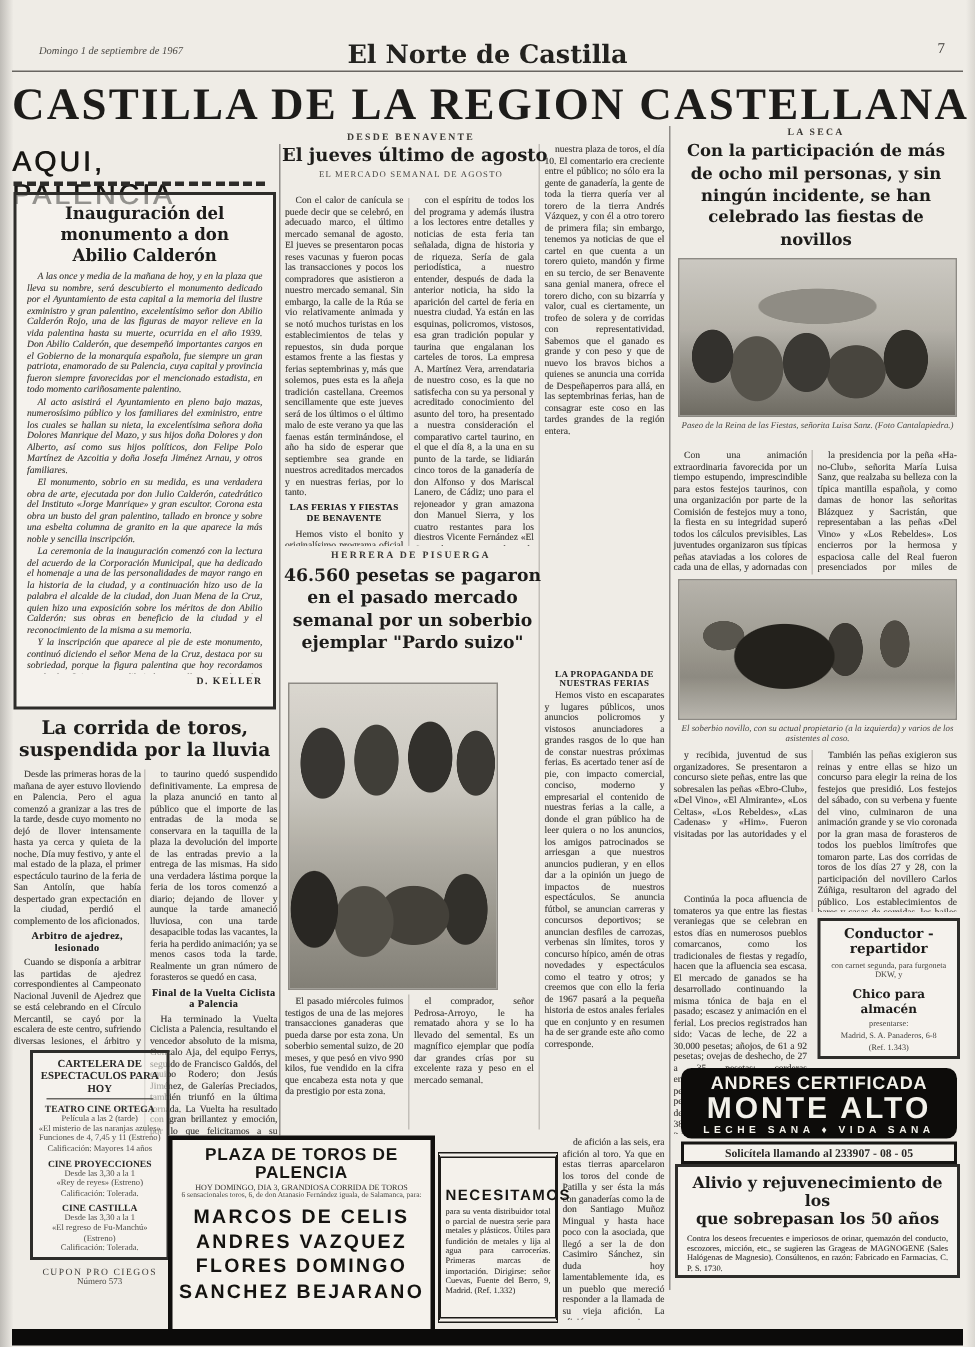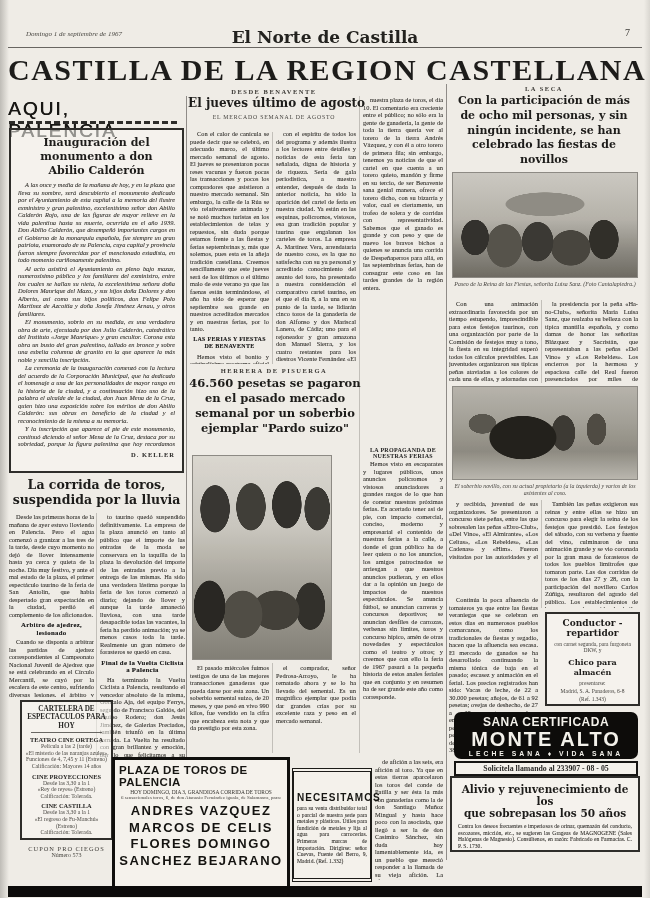--- a/index.html
+++ b/index.html
@@ -58,21 +58,21 @@
       radial-gradient(ellipse 15px 24px at 42% 25%, #42403a 97%, transparent),
       radial-gradient(ellipse 15px 24px at 68% 24%, #34322e 97%, transparent),
       radial-gradient(ellipse 13px 22px at 90% 26%, #3d3b36 97%, transparent),
       radial-gradient(ellipse 16px 26px at 12% 74%, #2c2a26 97%, transparent),
       radial-gradient(ellipse 20px 24px at 36% 78%, #514e47 97%, transparent),
       radial-gradient(ellipse 24px 20px at 60% 76%, #45423b 97%, transparent),
       radial-gradient(ellipse 15px 24px at 85% 74%, #34322d 97%, transparent),
       linear-gradient(180deg,#d7d4cd 0%,#c7c4bc 35%,#a7a49b 62%,#827f76 100%);
   }
   .boxed { border:2px solid #2e2d2a; background:rgba(250,248,243,.55); }
-  .adtitle { font-family:"Liberation Sans", sans-serif; font-weight:bold; text-align:left; color:#171613; }
+  .adtitle { font-family:"Liberation Sans", sans-serif; font-weight:bold; text-align:center; color:#171613; }
   .blackbar { background:#0c0b0a; }
   .names div { font-family:"Liberation Sans", sans-serif; font-weight:bold; font-size:13px;
     letter-spacing:1.5px; line-height:16.5px; color:#141310; text-align:center; }
   .cine-name { font-weight:bold; font-size:6.4px; text-align:center; margin-top:3px; }
   .cine-line { font-size:5.7px; line-height:6.6px; text-align:center; color:#4a4843; }
 </style>
 </head>
 <body>
 
 <div class="page">
@@ -183,22 +183,22 @@
   </div>
   <div class="abs bodytxt" style="left:375px;top:758px;width:68px;height:122px;">
     <p>de afición a las seis, era afición al toro. Ya que en estas tierras aparcelaron los toros del conde de Patilla y ser ésta la más con ganaderías como la de don Santiago Muñoz Mingual y hasta hace poco con la asociada, que llegó a ser la de don Casimiro Sánchez, sin duda hoy lamentablemente ida, es un pueblo que mereció responder a la llamada de su vieja afición. La afición siempre contestará, que irán a baja Andrés Vázquez y Fernández. ¿Pues por qué? Ya veremos. — El corresponsal.</p>
   </div>
 
   <div class="abs" style="left:112px;top:757px;width:178px;height:139px;border:3px solid #100f0d;background:#f5f2ec;padding:4px 4px;text-align:center;">
     <div class="adtitle" style="font-size:11.5px;letter-spacing:.5px;">PLAZA DE TOROS DE PALENCIA</div>
     <div style="font-size:5.4px;color:#34322e;margin-top:1px;">HOY DOMINGO, DIA 3, GRANDIOSA CORRIDA DE TOROS</div>
     <div style="font-size:5px;color:#45433f;">6 sensacionales toros, 6, de don Atanasio Fernández iguala, de Salamanca, para:</div>
     <div class="names" style="margin-top:3px;">
+      <div>MARCOS DE CELIS</div>
       <div>ANDRES VAZQUEZ</div>
-      <div>MARCOS DE CELIS</div>
       <div>FLORES DOMINGO</div>
       <div>SANCHEZ BEJARANO</div>
     </div>
   </div>
 
   <div class="abs" style="left:292px;top:768px;width:80px;height:114px;border:2px solid #1c1b18;border-top:4px double #1c1b18;border-bottom:4px double #1c1b18;background:#f4f1eb;padding:3px;">
     <div class="adtitle" style="font-size:10px;letter-spacing:1px;margin-top:17px;">NECESITAMOS</div>
     <div class="bodytxt" style="height:86px;margin-top:2px;font-size:5.6px;line-height:6.6px;">para su venta distribuidor total o parcial de nuestra serie para metales y plásticos. Útiles para fundición de metales y lija al agua para carrocerías. Primeras marcas de importación. Dirigirse: señor Cuevas, Fuente del Berro, 9, Madrid. (Ref. 1.332)</div>
   </div>
 
@@ -232,21 +232,21 @@
     <div class="serifhead" style="font-size:9px;">Conductor - repartidor</div>
     <div style="font-size:5.5px;color:#45433f;margin-top:3px;">con carnet segunda, para furgoneta DKW, y</div>
     <div class="serifhead" style="font-size:8px;margin-top:4px;">Chico para almacén</div>
     <div style="font-size:5.5px;color:#45433f;margin-top:3px;">presentarse:</div>
     <div style="font-size:5.5px;color:#45433f;margin-top:2px;">Madrid, S. A. Panaderos, 6-8</div>
     <div style="font-size:5.5px;color:#45433f;margin-top:2px;">(Ref. 1.343)</div>
   </div>
 
   <div class="abs" style="left:454px;top:712px;width:184px;">
     <div style="background:#0d0c0a;border-radius:7px;padding:3px 4px 2px 4px;text-align:center;color:#f3f1ea;">
-      <div style="font-family:'Liberation Sans',sans-serif;font-weight:bold;font-size:12px;letter-spacing:.5px;">SANA CERTIFICADA</div>
+      <div style="font-family:'Liberation Sans',sans-serif;font-weight:bold;font-size:12px;letter-spacing:.5px;">ANDRES CERTIFICADA</div>
       <div style="font-family:Liberation Sans, sans-serif;font-weight:bold;font-size:20px;letter-spacing:2px;line-height:21px;">MONTE ALTO</div>
       <div style="font-family:'Liberation Sans',sans-serif;font-weight:bold;font-size:6.8px;letter-spacing:3px;">LECHE SANA ♦ VIDA SANA</div>
     </div>
     <div style="border:2px solid #161513;margin-top:2px;text-align:center;font-weight:bold;font-size:7.8px;padding:1px 0;background:#f4f1eb;">Solicítela llamando al 233907 - 08 - 05</div>
   </div>
 
   <div class="abs boxed" style="left:450px;top:776px;width:190px;height:76px;padding:5px 6px;text-align:center;border-width:2.5px;">
     <div class="serifhead" style="font-size:10.5px;">Alivio y rejuvenecimiento de los</div>
     <div class="serifhead" style="font-size:10.5px;">que sobrepasan los 50 años</div>
     <div class="bodytxt" style="height:30px;margin-top:4px;font-size:5.6px;line-height:6.6px;">Contra los deseos frecuentes e imperiosos de orinar, quemazón del conducto, escozores, micción, etc., se sugieren las Grageas de MAGNOGENE (Sales Halógenas de Magnesio). Consúltenos, en razón: Fabricado en Farmacias. C. P. S. 1730.</div>

